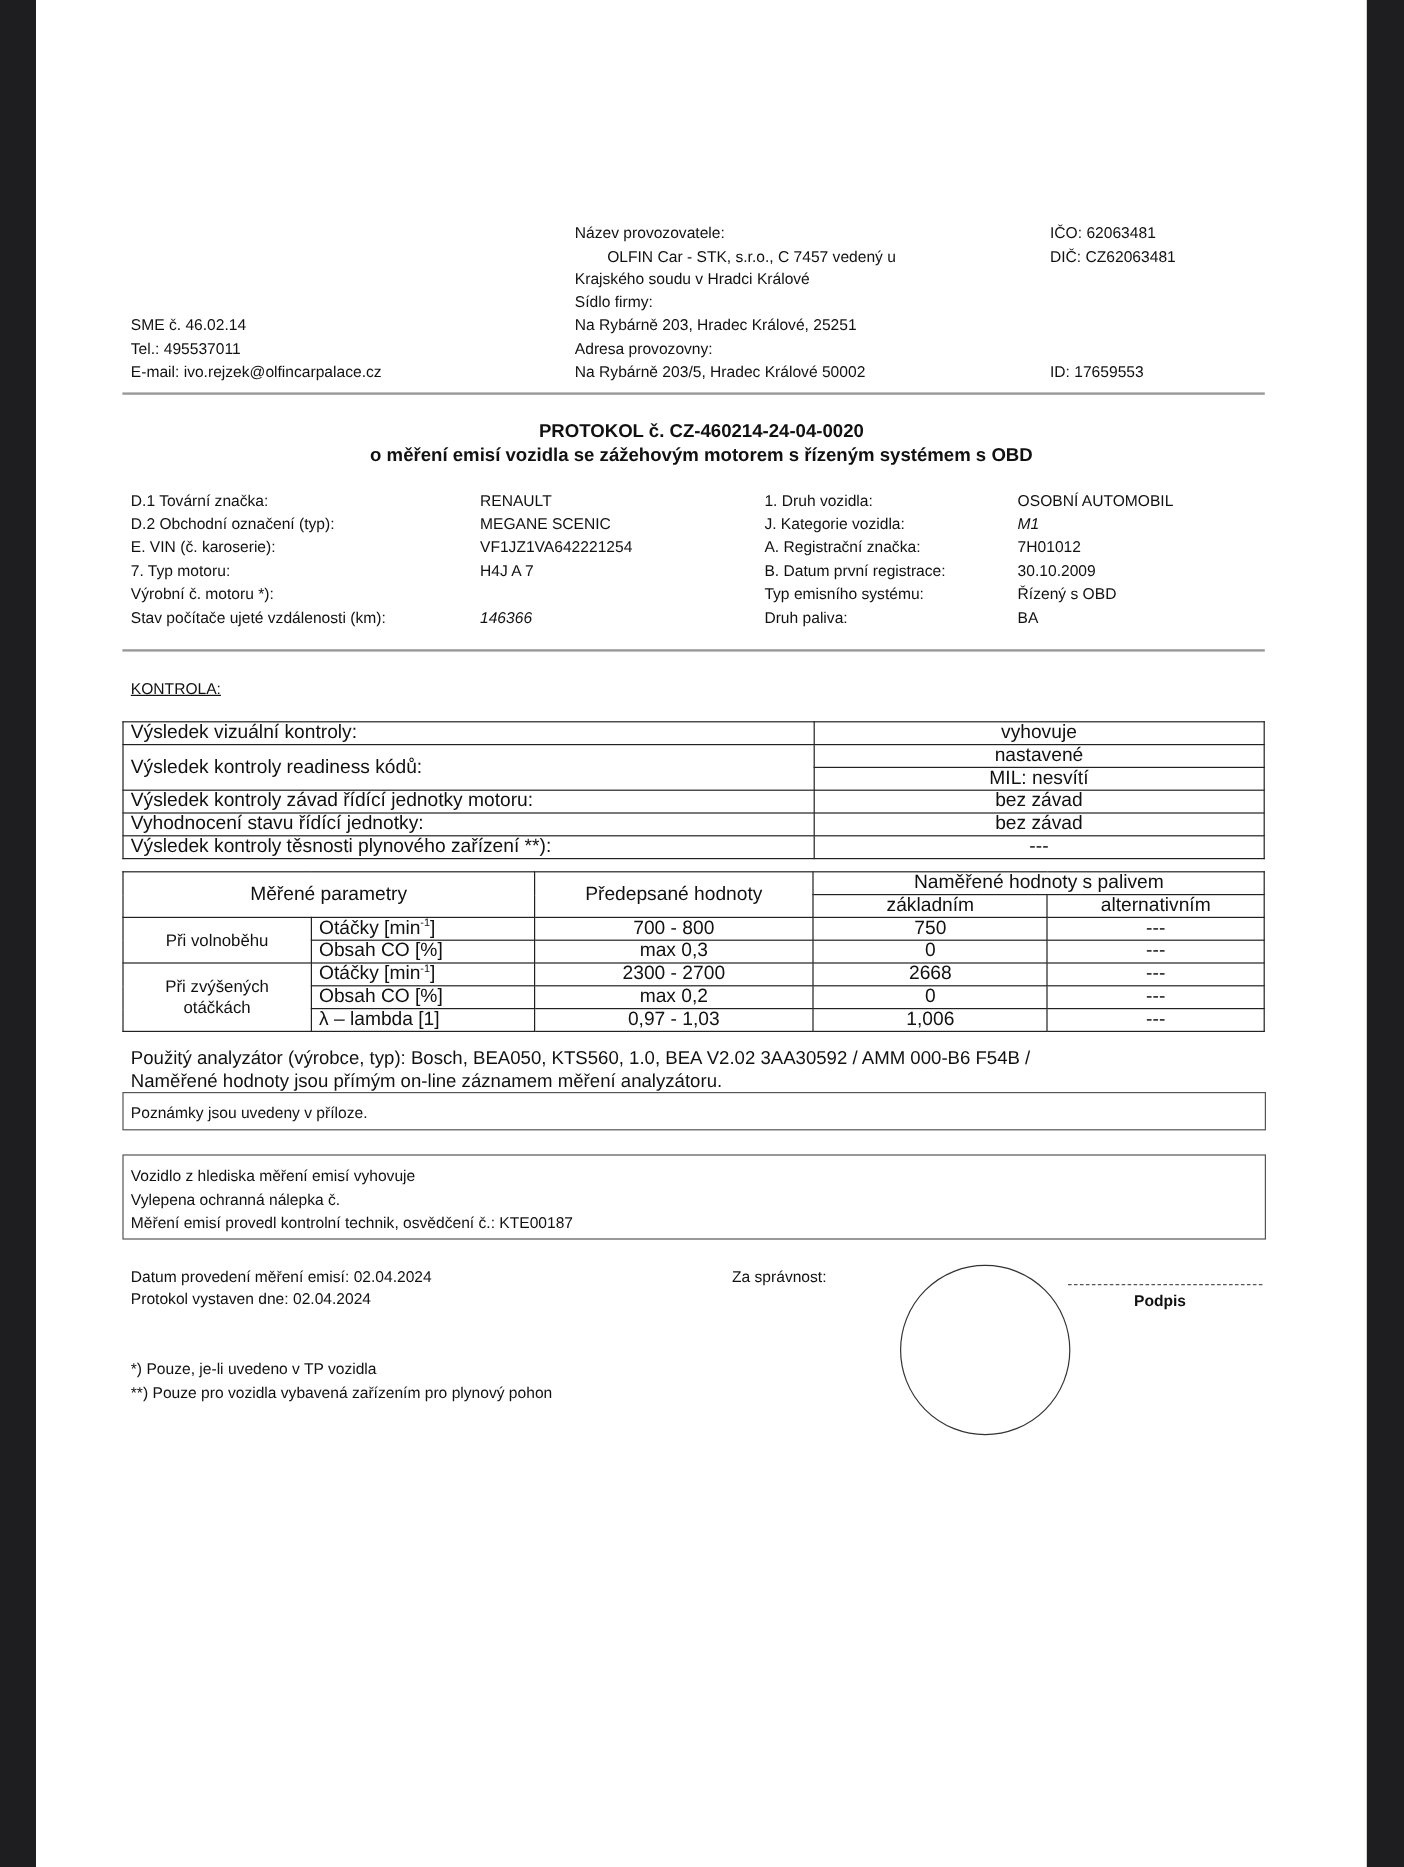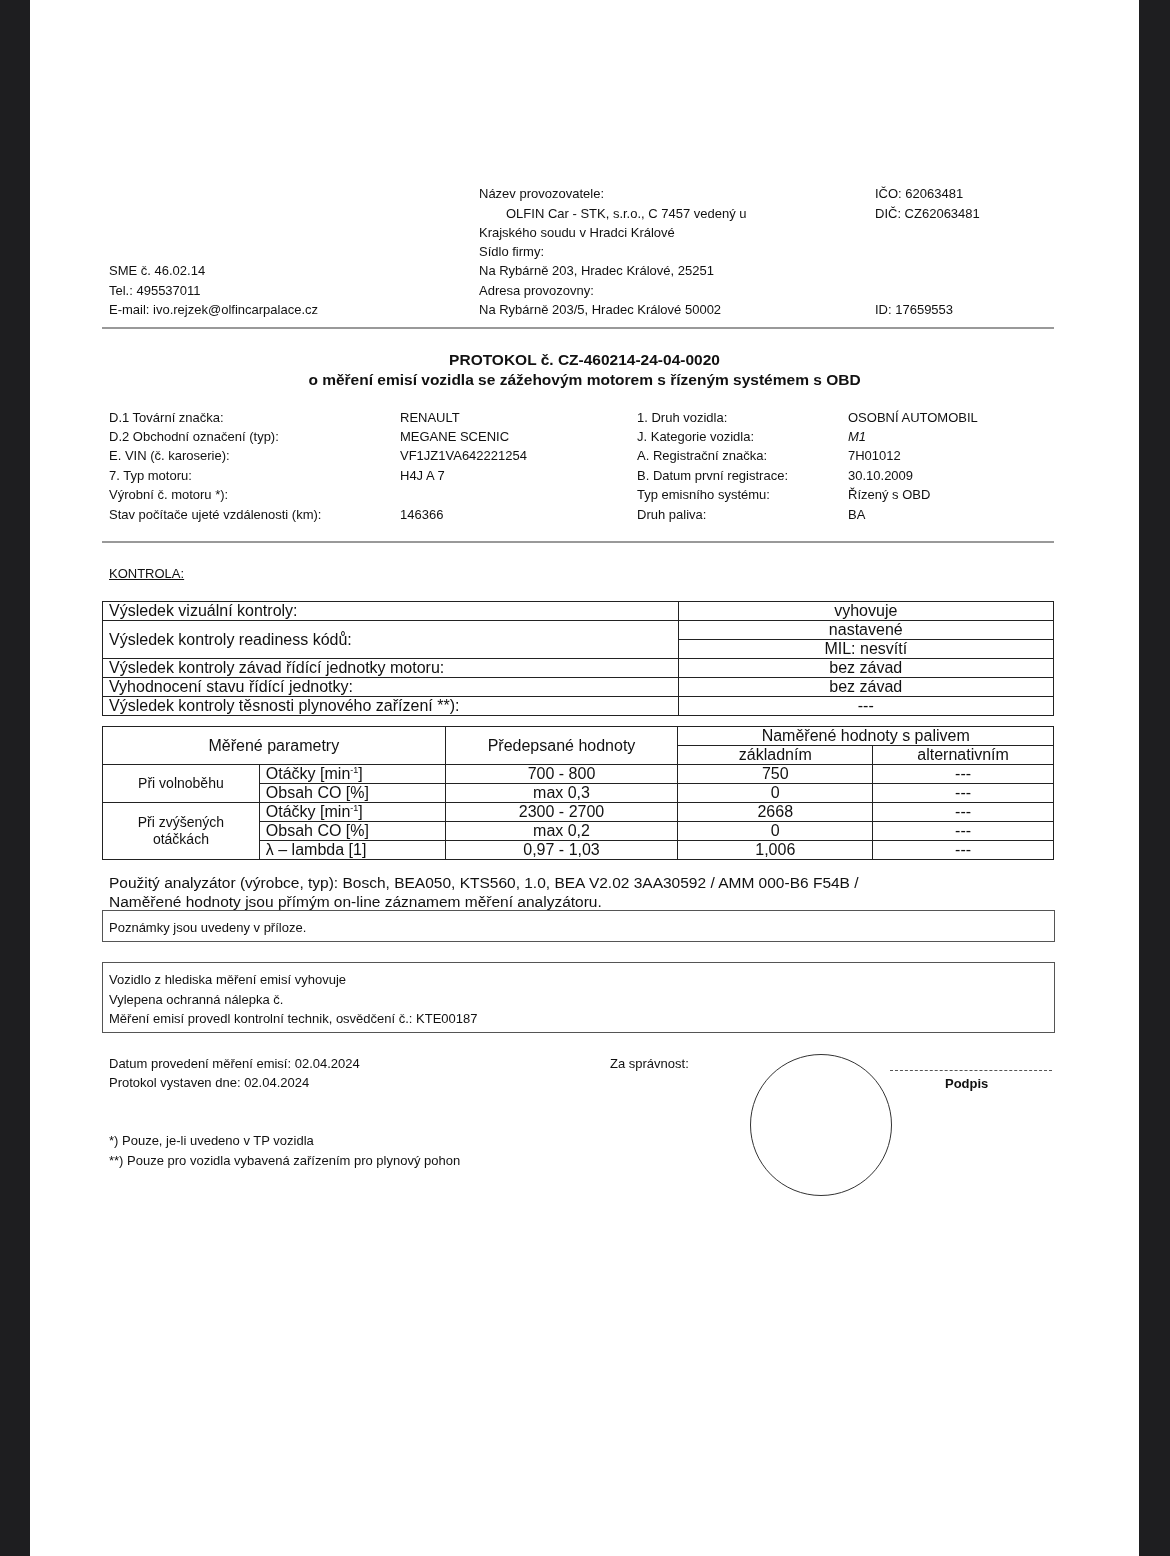--- a/index.html
+++ b/index.html
@@ -54,21 +54,21 @@
     <div class="abs" style="left:370px;top:408px;">RENAULT</div>
     <div class="abs" style="left:79px;top:427px;">D.2 Obchodní označení (typ):</div>
     <div class="abs" style="left:370px;top:427px;">MEGANE SCENIC</div>
     <div class="abs" style="left:79px;top:446px;">E. VIN (č. karoserie):</div>
     <div class="abs" style="left:370px;top:446px;">VF1JZ1VA642221254</div>
     <div class="abs" style="left:79px;top:466px;">7. Typ motoru:</div>
     <div class="abs" style="left:370px;top:466px;">H4J A 7</div>
     <div class="abs" style="left:79px;top:485px;">Výrobní č. motoru *):</div>
     <div class="abs" style="left:370px;top:485px;"></div>
     <div class="abs" style="left:79px;top:505px;">Stav počítače ujeté vzdálenosti (km):</div>
-    <div class="abs" style="left:370px;top:505px;">146366</div>
+    <div class="abs" style="left:370px;top:505px;font-style:italic;">146366</div>
   </div>
 
   <div>
     <div class="abs" style="left:607px;top:408px;">1. Druh vozidla:</div>
     <div class="abs" style="left:818px;top:408px;">OSOBNÍ AUTOMOBIL</div>
     <div class="abs" style="left:607px;top:427px;">J. Kategorie vozidla:</div>
     <div class="abs" style="left:818px;top:427px;font-style:italic;">M1</div>
     <div class="abs" style="left:607px;top:446px;">A. Registrační značka:</div>
     <div class="abs" style="left:818px;top:446px;">7H01012</div>
     <div class="abs" style="left:607px;top:466px;">B. Datum první registrace:</div>

